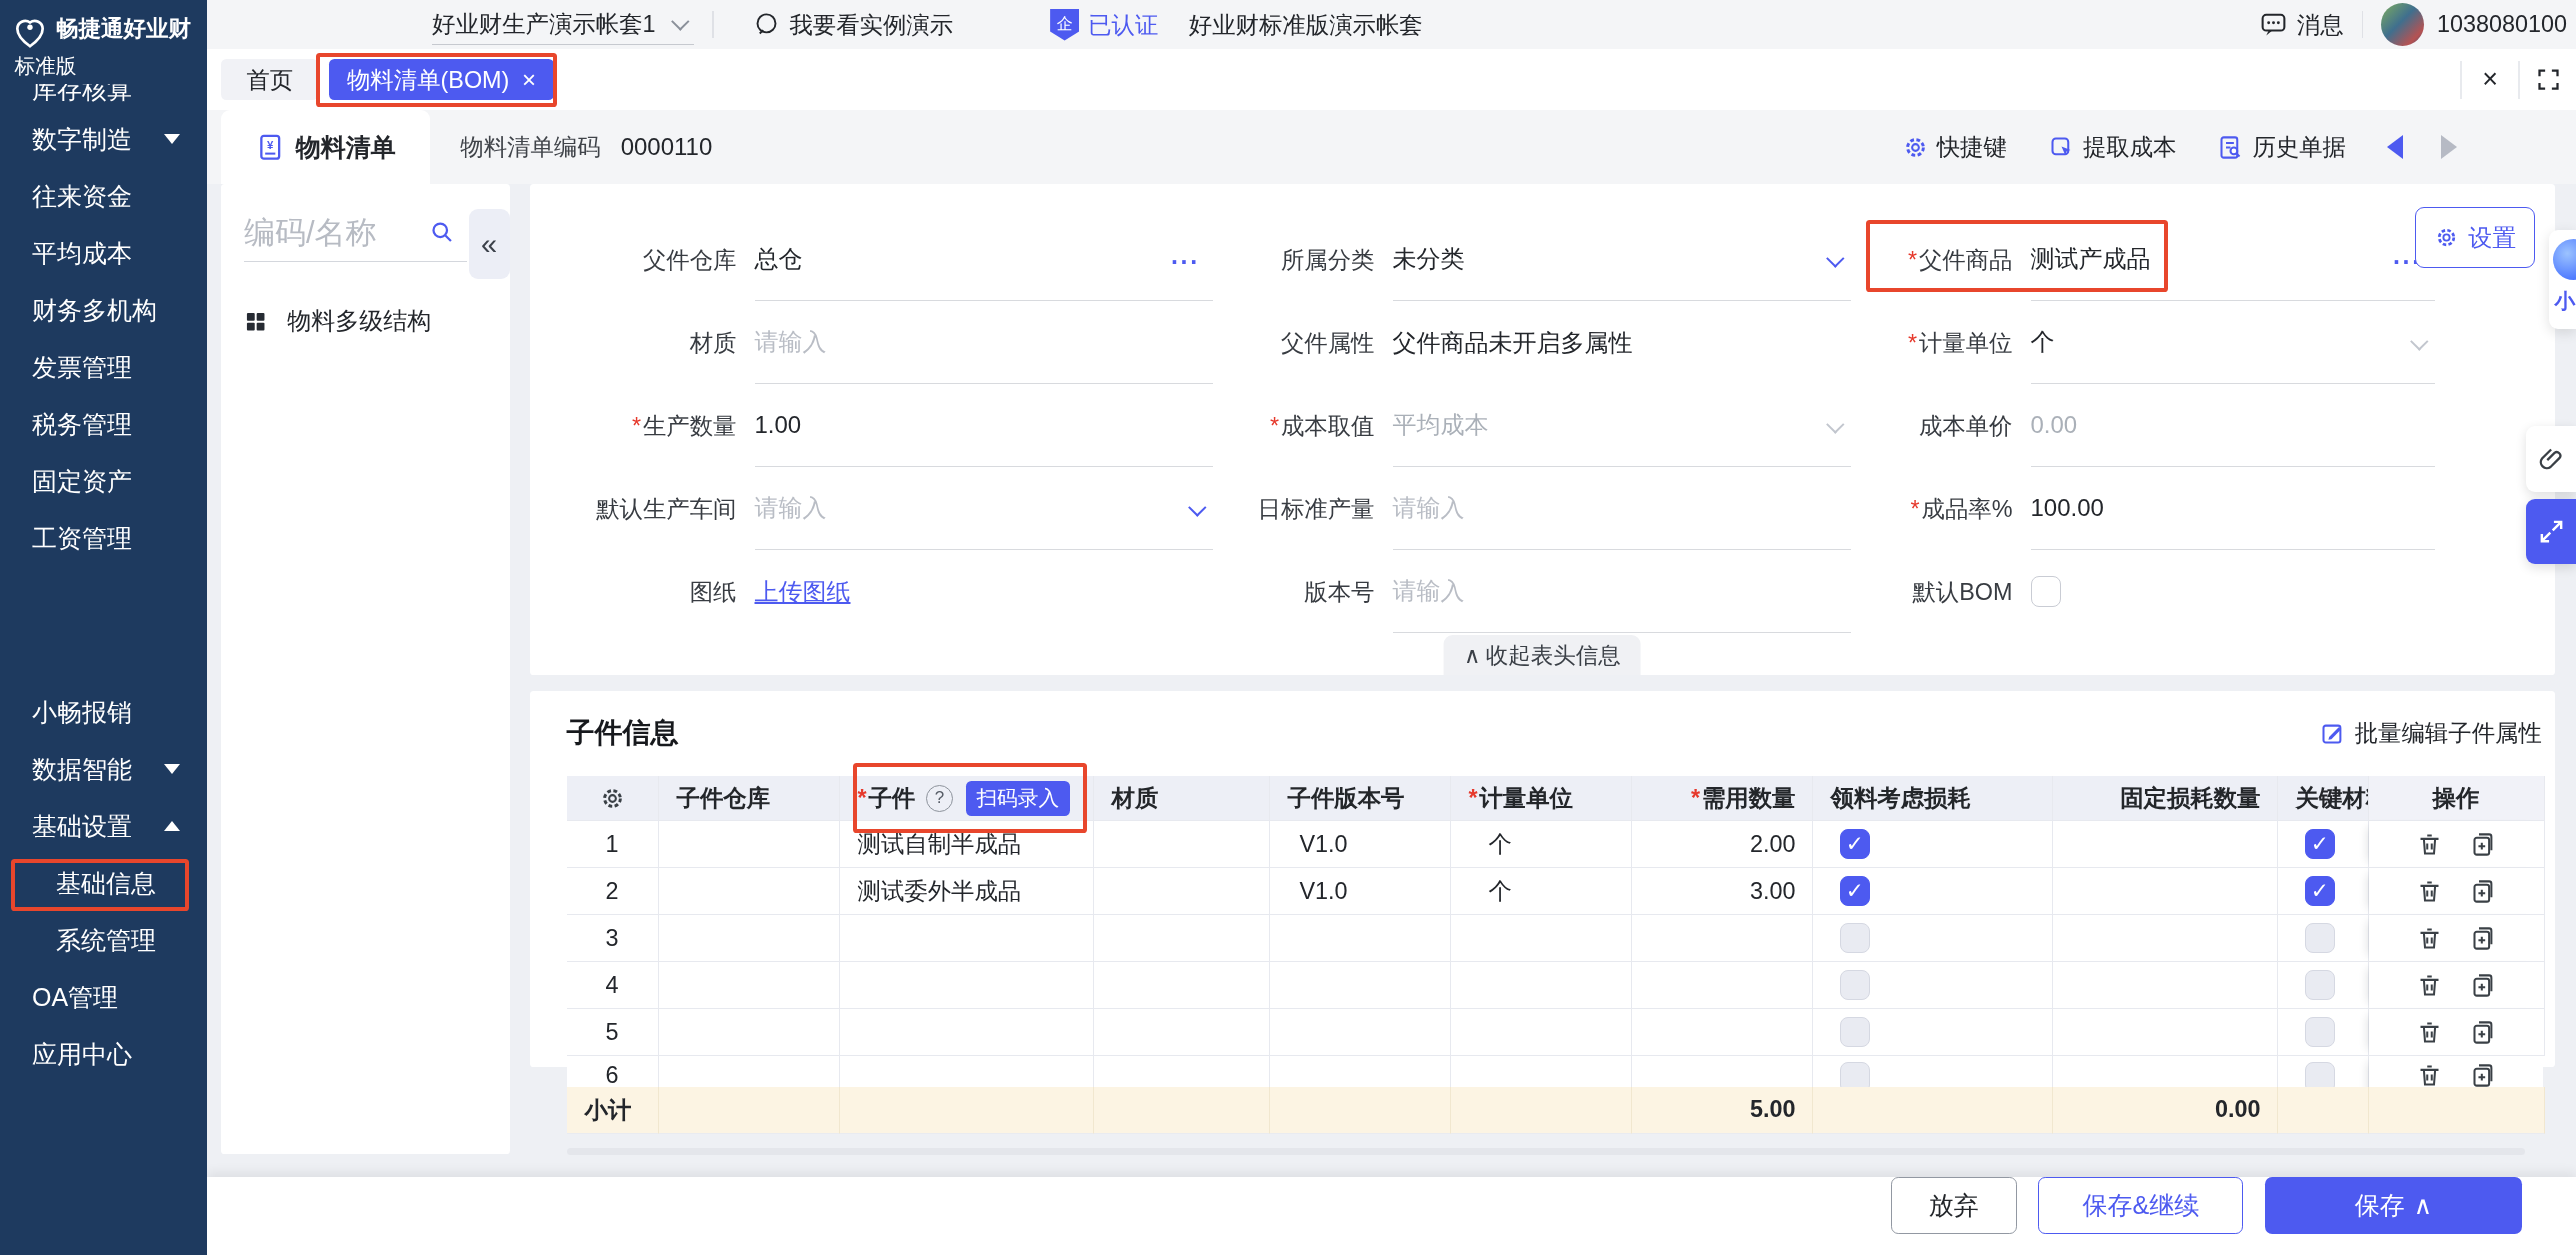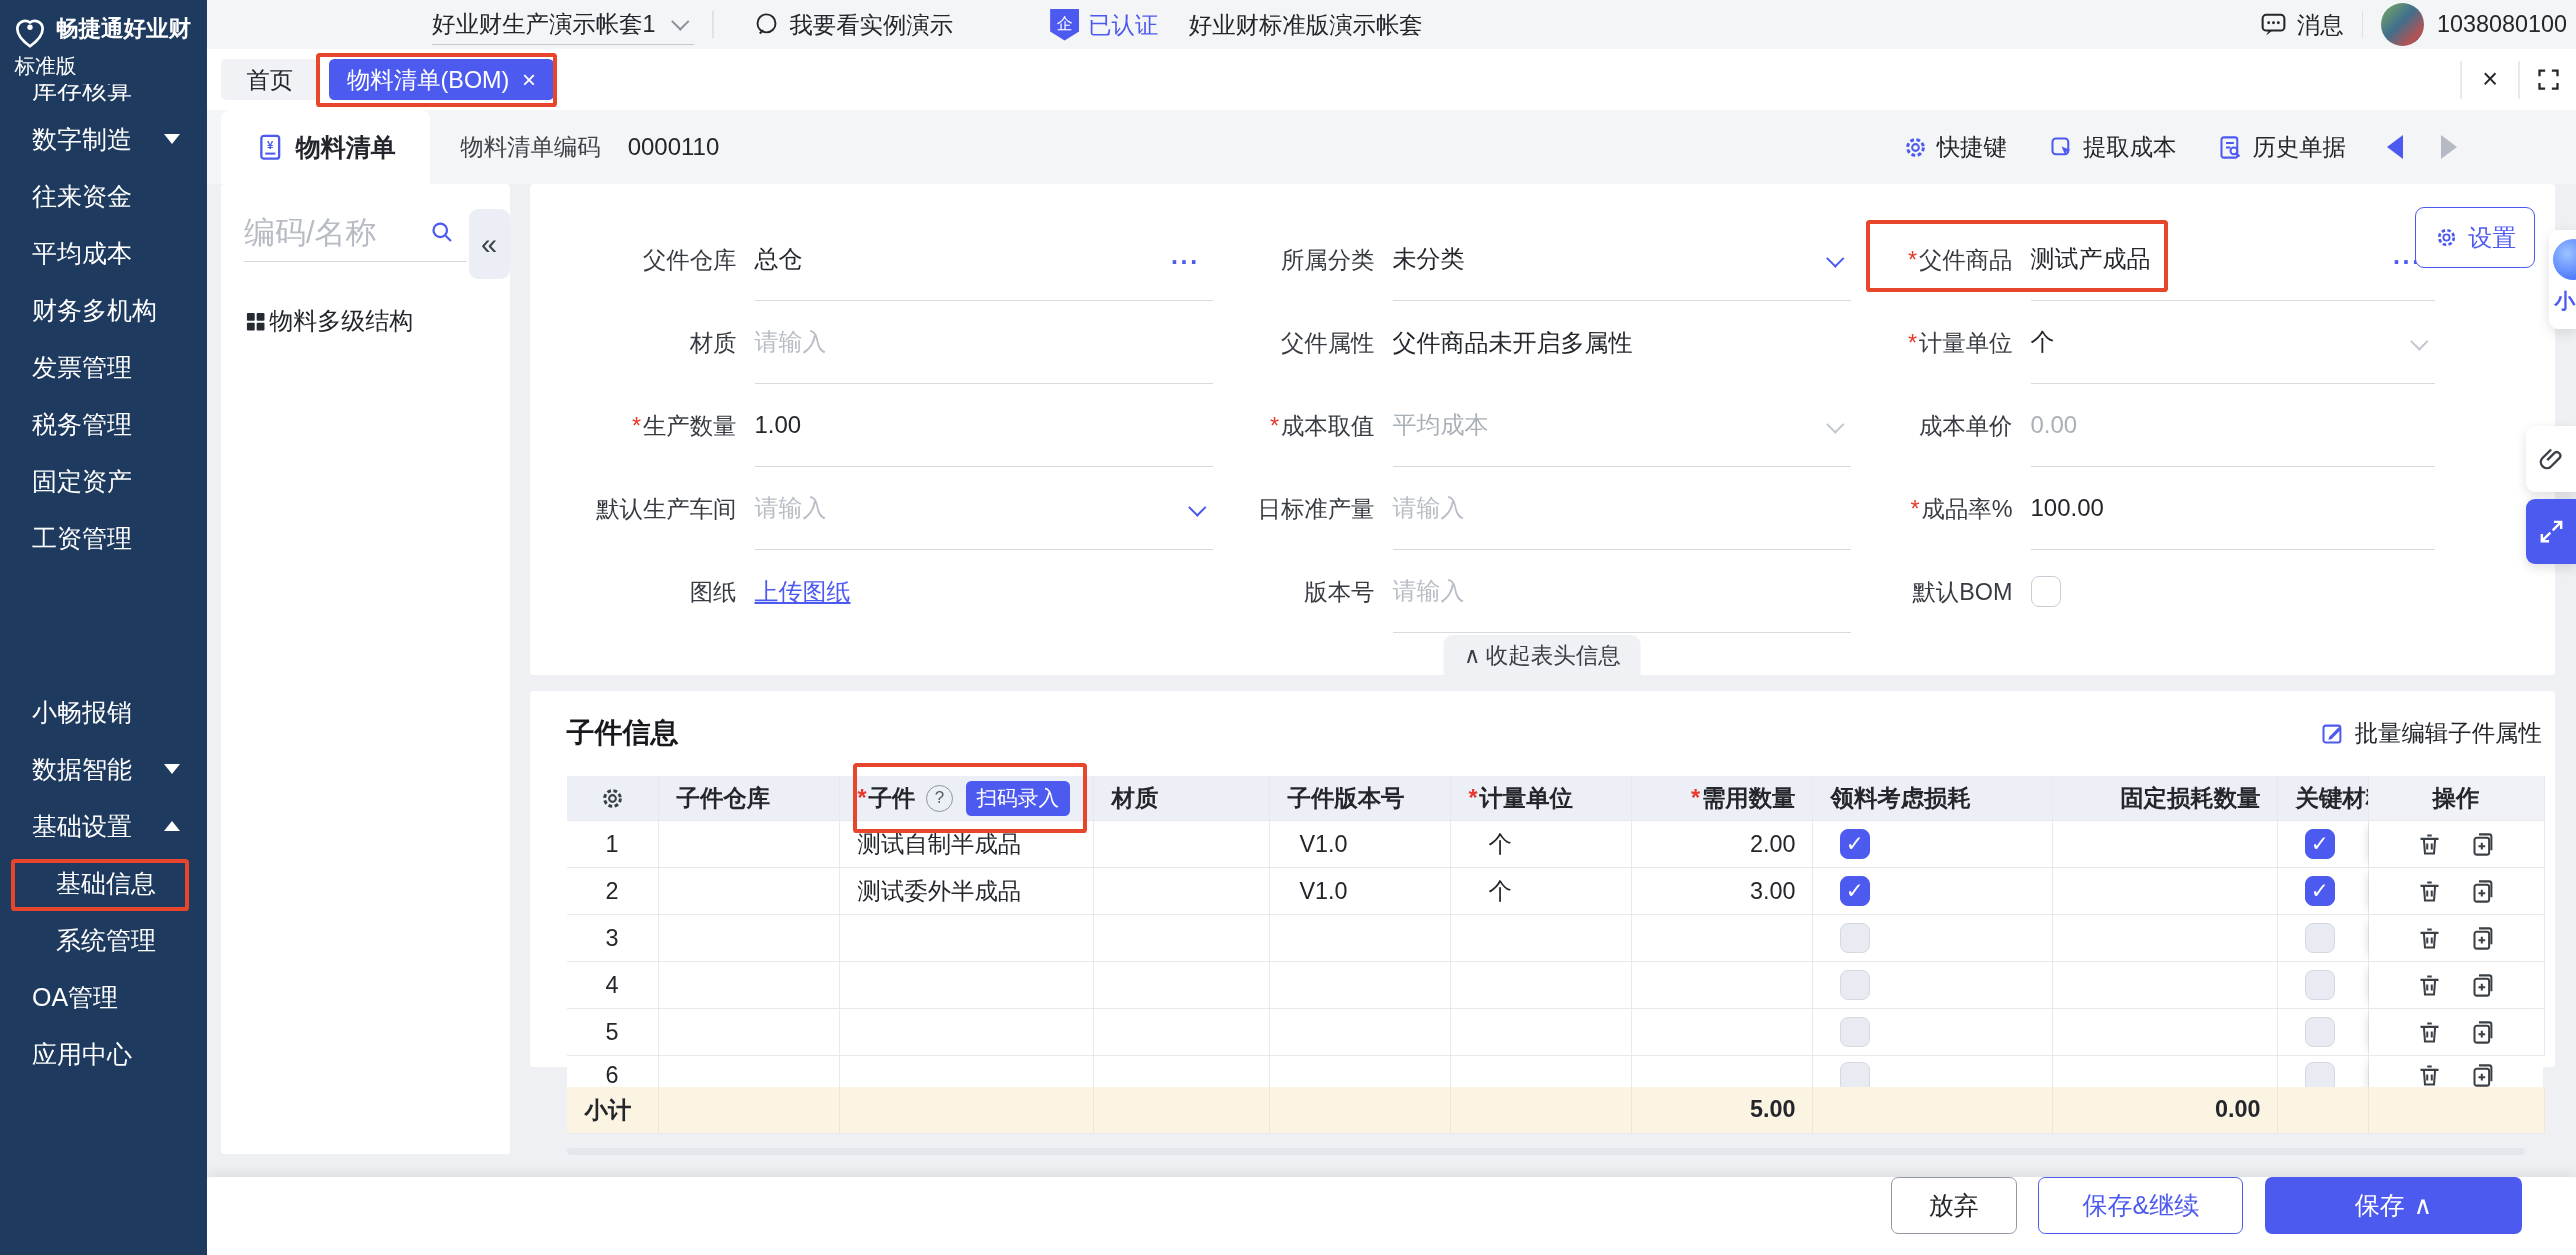--- a/index.html
+++ b/index.html
@@ -46,35 +46,35 @@
   .tab-home { height:41px; padding:0 25px; background:#f1f2f6; border-radius:5.4px; display:flex; align-items:center; font-size:23.4px; cursor:pointer; }
   .tab-active { height:41px; padding:0 18px; background:#4d5af0; color:#fff; border-radius:5.4px; display:flex; align-items:center; gap:12.6px; font-size:23.4px; cursor:pointer; }
   .tab-active .x { font-size:24px; }
   .tab-icons { margin-left:auto; display:flex; align-items:center; height:100%; }
   .tab-icons .vdiv { width:1.8px; height:38px; background:#e8eaee; }
   .ticon { width:56px; display:flex; align-items:center; justify-content:center; font-size:27px; cursor:pointer; color:#23262b; }
 
   .form-header { height:74px; background:#f4f5f7; display:flex; align-items:center; }
   .doc-tab { margin-left:13.5px; height:74px; padding:0 34px; background:#fff; border-radius:9px 9px 0 0; display:flex; align-items:center; gap:10.8px; font-size:25px; font-weight:bold; }
   .code-label { margin-left:30.5px; font-size:23.4px; color:#40444a; }
-  .code-value { margin-left:27px; font-size:24px; }
+  .code-value { margin-left:20px; font-size:24px; }
   .fh-actions { margin-left:auto; display:flex; align-items:center; gap:41px; font-size:23.4px; padding-right:41px; }
   .fh-act { display:flex; align-items:center; gap:8px; cursor:pointer; }
   .pager { display:flex; gap:38px; padding-right:119px; }
   .tri { width:0; height:0; border-top:12.6px solid transparent; border-bottom:12.6px solid transparent; cursor:pointer; }
   .tri.left { border-right:16px solid #4d5af0; }
   .tri.right { border-left:16px solid #b6bac4; }
 
   .content { flex:1; display:flex; padding-left:13.5px; position:relative; }
   .left-card { width:289px; height:970px; background:#fff; border-radius:3.6px; position:relative; padding:30.5px 20px 0 23.4px; flex:0 0 289px; }
   .search-row { display:flex; align-items:center; width:223px; border-bottom:1.8px solid #d4d7dd; padding-bottom:10.8px; }
   .search-input { border:none; outline:none; font-size:31px; width:185px; color:#23262b; }
   .search-input::placeholder { color:#b7bbc3; }
   .collapse-btn { position:absolute; right:0px; top:25px; width:41px; height:70px; background:#eceef6; border-radius:9px; display:flex; align-items:center; justify-content:center; font-size:29px; color:#3c414a; cursor:pointer; }
-  .tree-item { margin-top:43px; display:flex; align-items:center; gap:2px; font-size:24px; cursor:pointer; }
+  .tree-item { margin-top:43px; display:flex; align-items:center; gap:20px; font-size:24px; cursor:pointer; }
 
   .col-right { flex:1; margin:0 20.7px 0 20px; display:flex; flex-direction:column; }
   .card-a { background:#fff; border-radius:3.6px; height:491px; position:relative; padding:34px 0 0 45px; }
   .fields { display:grid; grid-template-columns:638px 638px 638px; grid-auto-rows:83px; }
   .fld { display:flex; align-items:center; }
   .lbl { width:162px; text-align:right; font-size:23.4px; color:#383c42; flex:0 0 162px; }
   .req { color:#e6392c; margin-right:1.8px; }
   .box { width:458px; margin-left:18px; height:83px; display:flex; align-items:center; position:relative; border-bottom:1.8px solid #d8dade; font-size:24px; cursor:text; }
   .box.narrow { width:404px; }
   .box.noline { border-bottom:none; cursor:default; }

